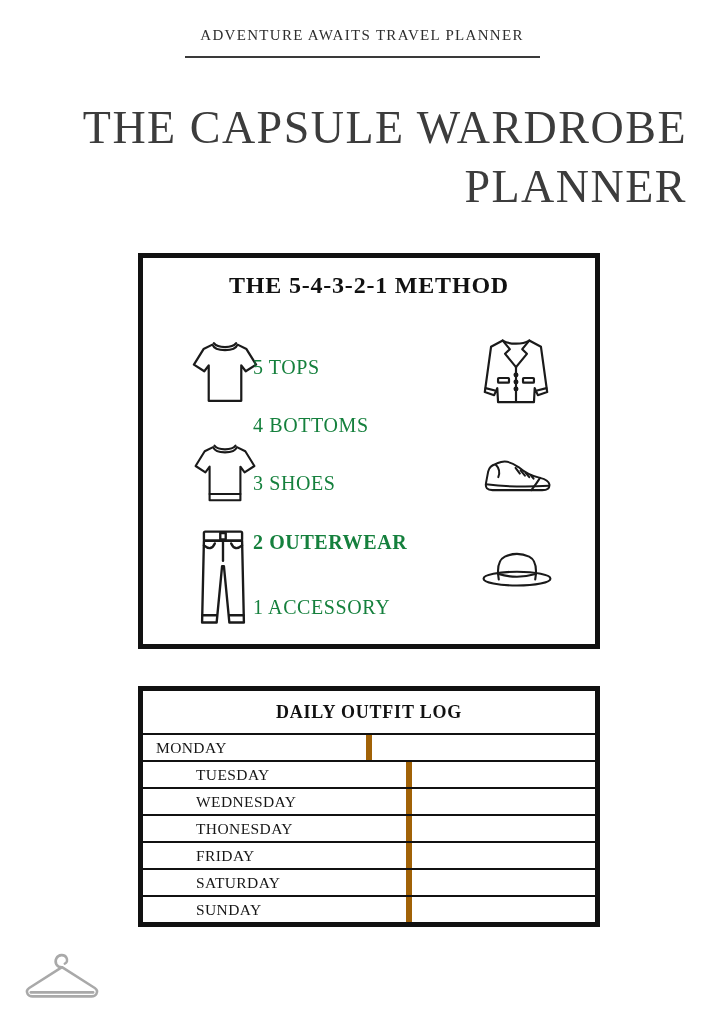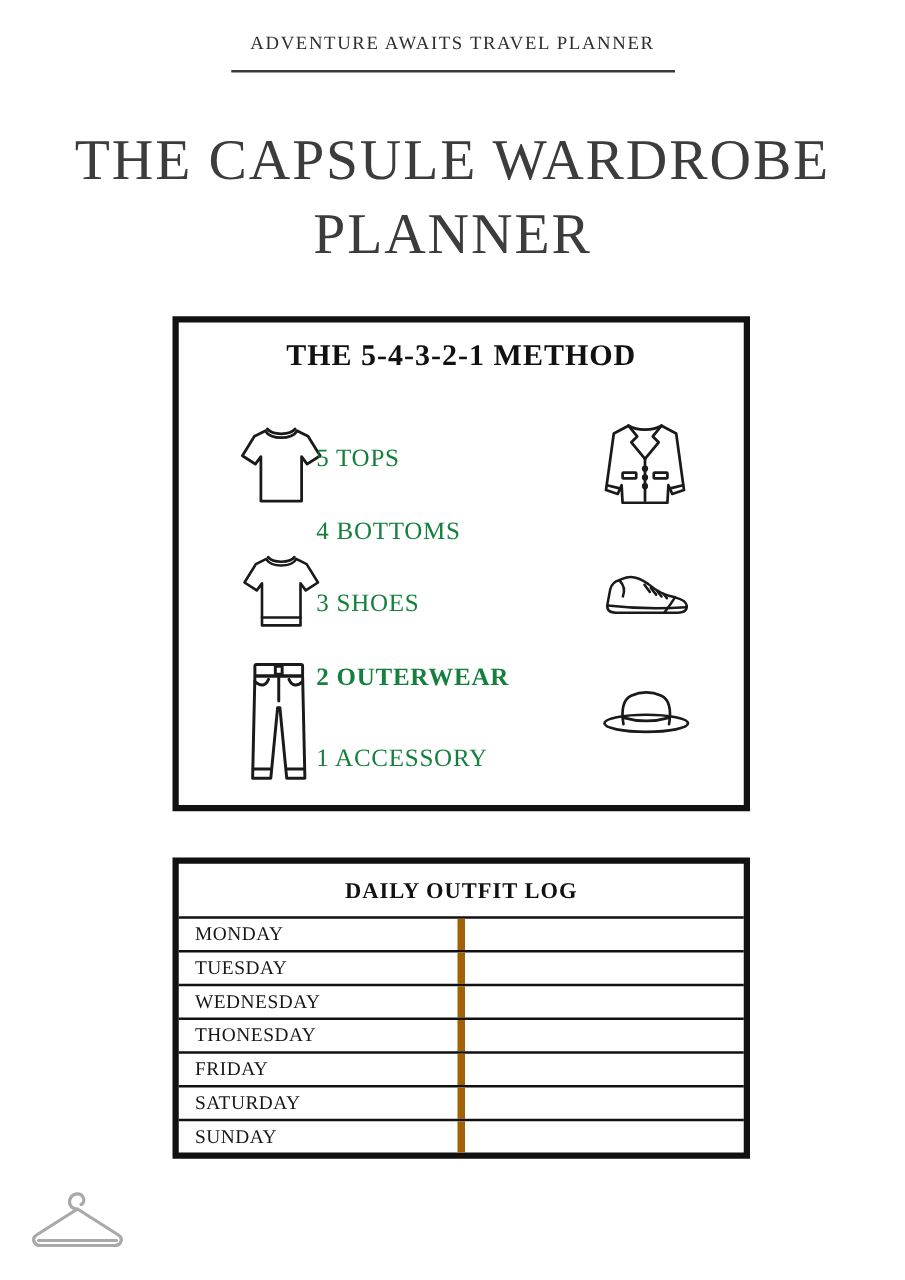--- a/index.html
+++ b/index.html
@@ -28,21 +28,21 @@
     width: 355px; height: 2px;
     background: #3a3a3a;
   }
 
   
   .main-title {
     position: absolute;
     top: 98px; left: 50%;
     transform: translateX(-50%);
     width: 650px;
-    text-align: center;
+    text-align: right;
     font-size: 46px;
     line-height: 59px;
     letter-spacing: 1.5px;
     color: #3c3c3c;
     font-weight: 400;
   }
 
   
   .method-box {
     position: absolute;
@@ -102,21 +102,21 @@
     font-weight: 700;
     letter-spacing: 0.8px;
     color: #111111;
     border-bottom: 2px solid #111111;
   }
   .log-row {
     flex: 1 1 auto;
     display: flex;
     align-items: stretch;
   }
-  .log-row + .log-row { border-top: 2px solid #111111; }
+  .log-row + .log-row { border-top: 2px solid #111111; padding-left: 40px; }
   .day-cell {
     flex: 0 0 229px;
     border-right: 6px solid #a16207;
     display: flex;
     align-items: center;
     padding-left: 13px;
     font-size: 15.5px;
     letter-spacing: 0.4px;
     color: #161616;
   }

